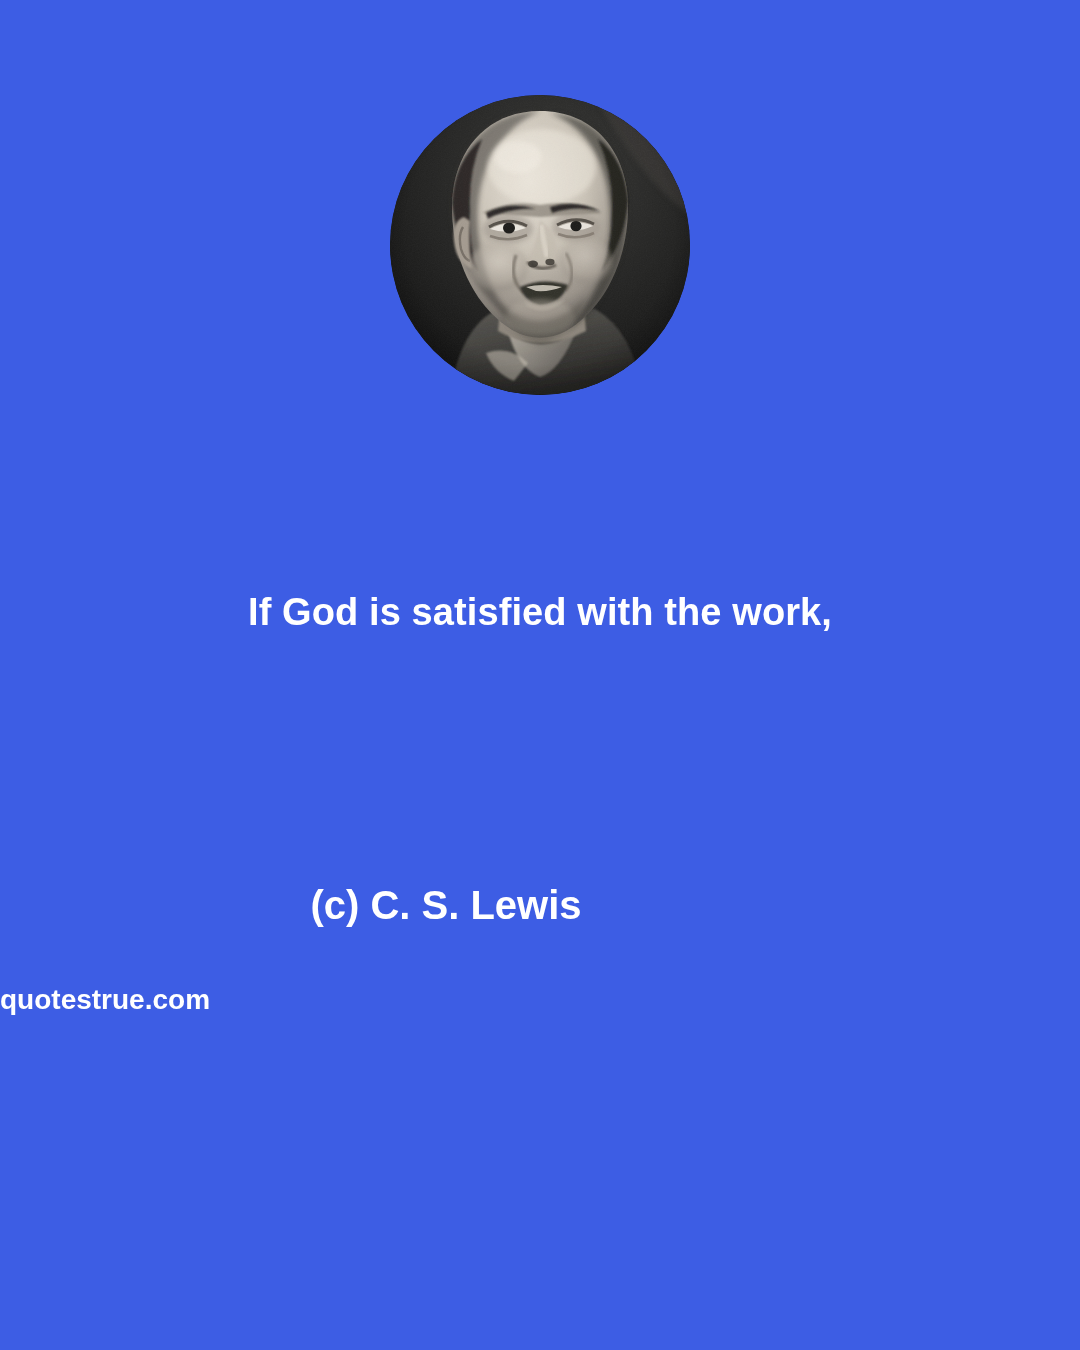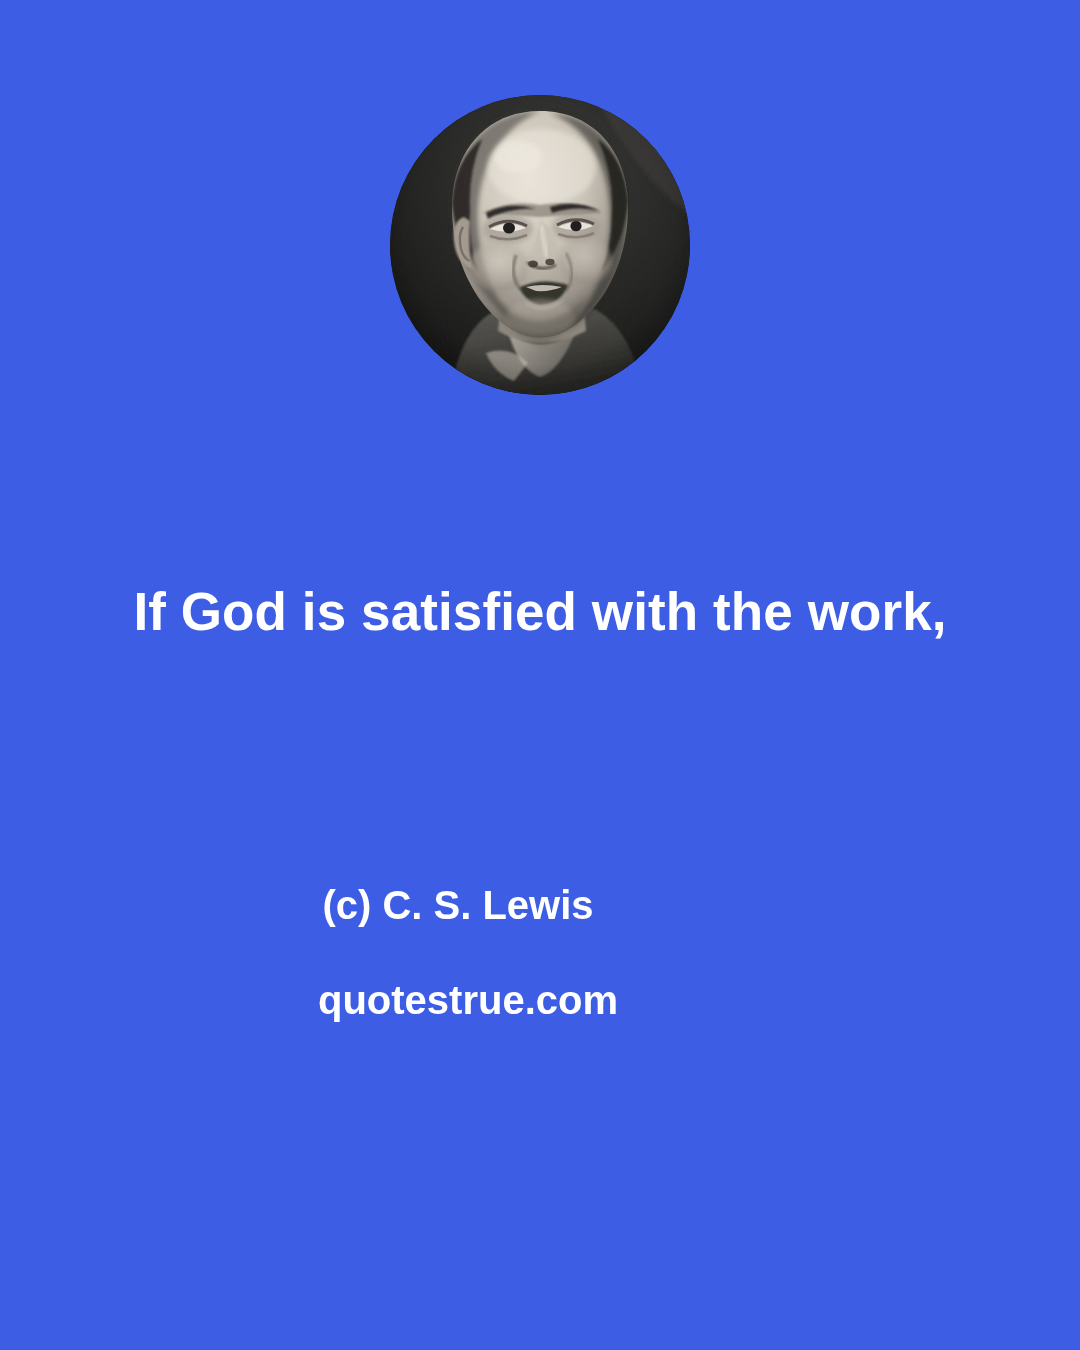--- a/index.html
+++ b/index.html
@@ -48,51 +48,49 @@
   .quote-block {
     position: absolute;
     left: 0;
     top: 566px;
     width: 1080px;
     text-align: center;
   }
   .quote-line {
     display: block;
     color: #ffffff;
-    font-size: 53px;
+    font-size: 38px;
     font-weight: 600;
     line-height: 92px;
     letter-spacing: 0.1px;
     white-space: nowrap;
   }
 
   
   .attribution {
     position: absolute;
     left: 0;
     top: 878px;
     width: 892px;
     text-align: center;
     color: #ffffff;
     font-size: 40px;
     font-weight: 700;
     line-height: 54px;
     white-space: nowrap;
-    padding-left: 12px;
   }
 
   
   .site {
     position: absolute;
     left: 0;
     top: 973px;
     width: 936px;
-    text-align: center;
     color: #ffffff;
-    font-size: 40px;
+    font-size: 28px;
     font-weight: 700;
     line-height: 54px;
     white-space: nowrap;
   }
 </style>
 </head>
 <body>
 
 <div class="quote-card">
 

